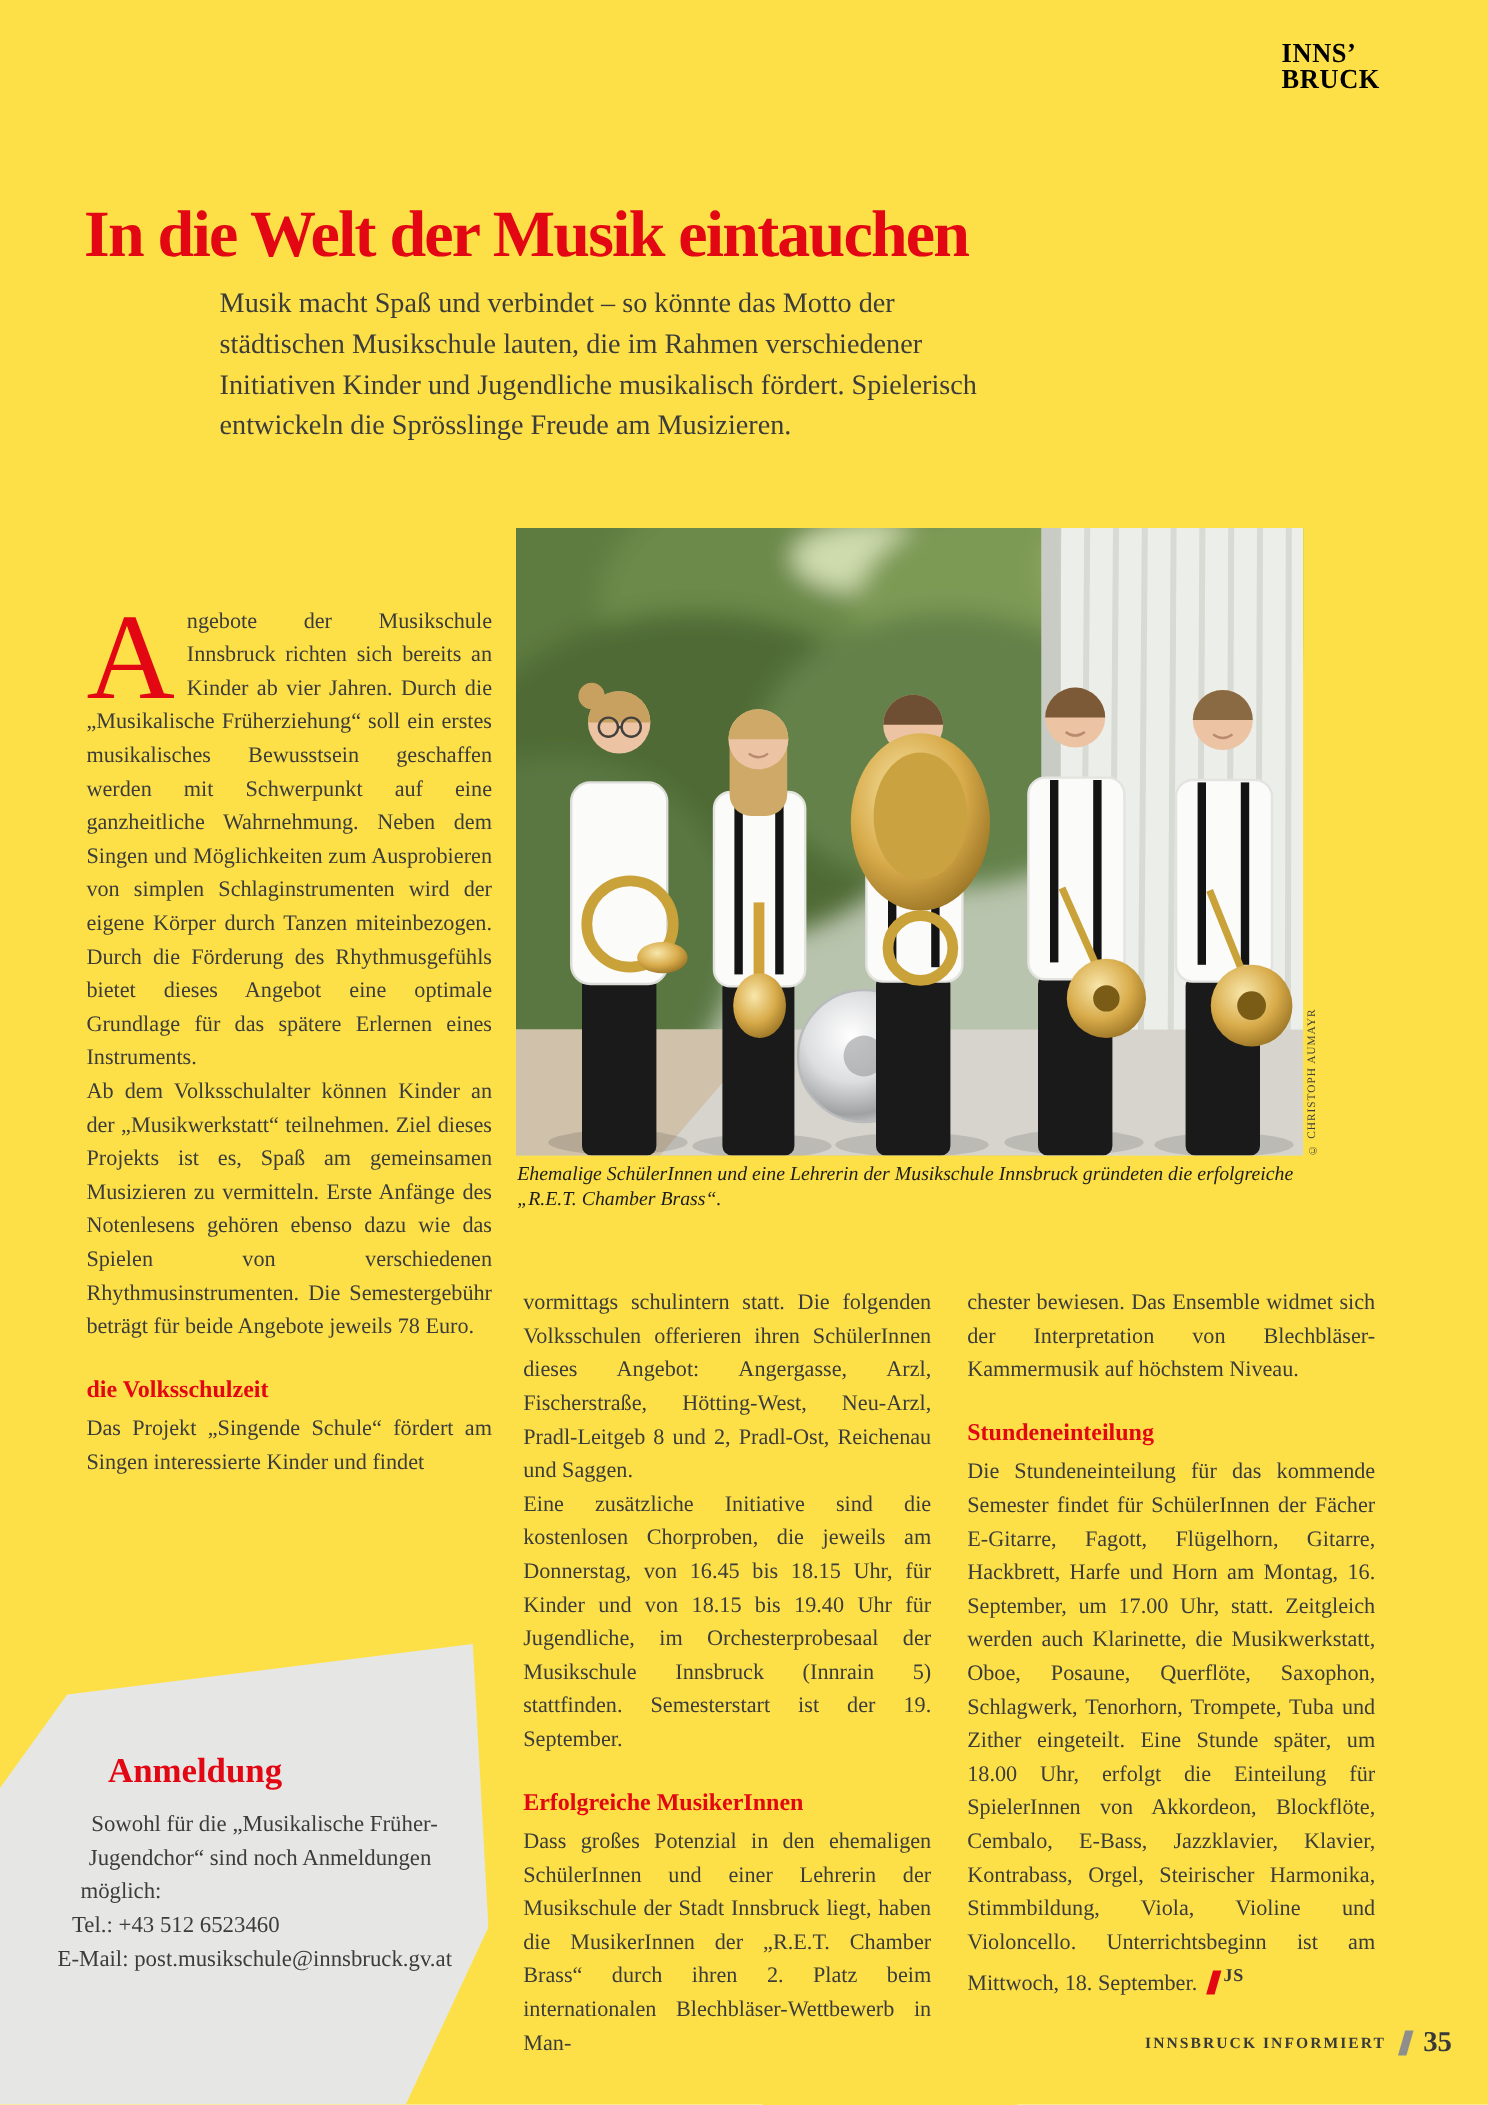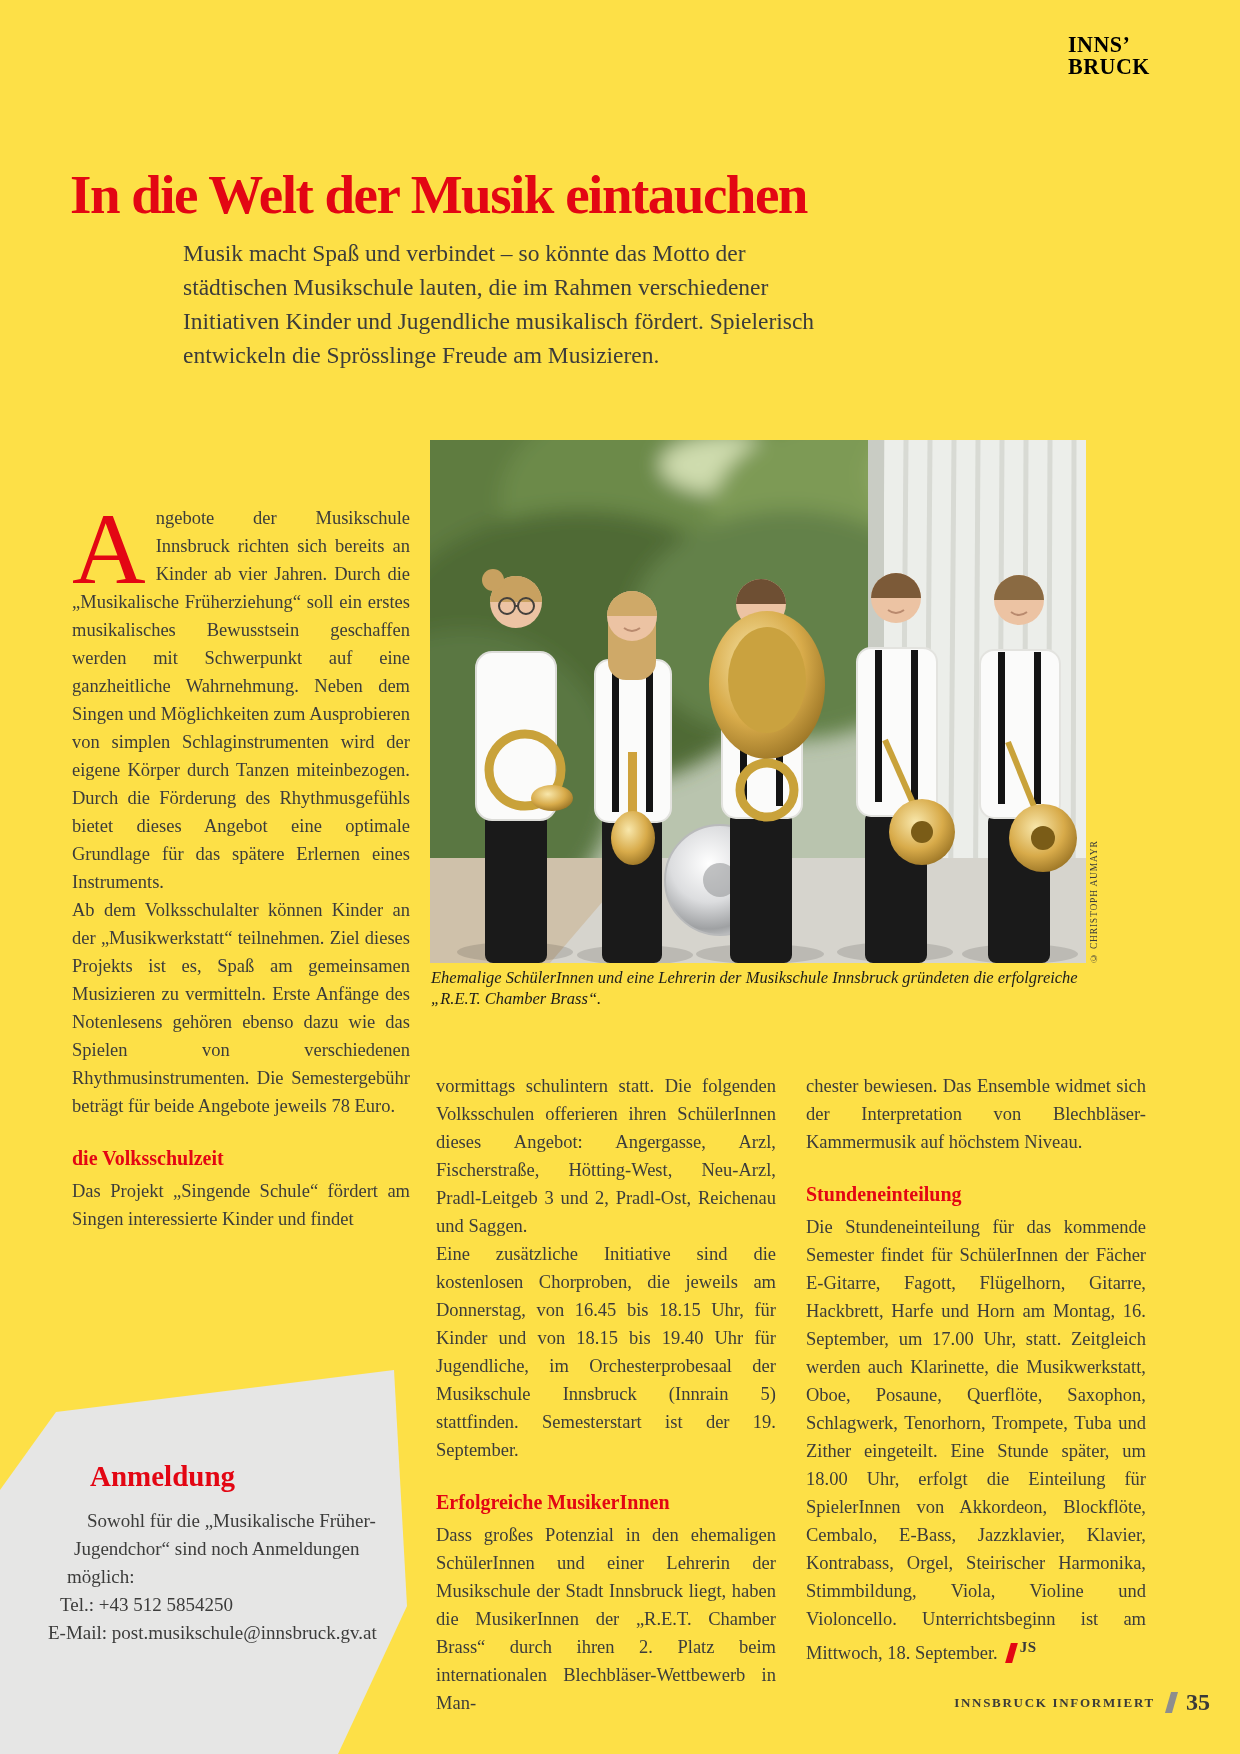--- a/index.html
+++ b/index.html
@@ -35,21 +35,21 @@
   .credit { position:absolute; left:1089px; top:770px; height:193px; writing-mode:vertical-rl;
             transform:rotate(180deg); font-size:9.5px; letter-spacing:0.8px; color:#3c3c3b; }
 
   
   .anmeldung-box { position:absolute; left:0; top:1358px; width:412px; height:396px;
                    background:#e6e6e5;
                    clip-path:polygon(56px 54px, 394px 12px, 407px 248px, 338px 396px, 0px 396px, 0px 132px); }
   .anmeldung-inner { position:absolute; left:60px; top:102px; width:336px; }
   .anmeldung-title { color:#e30613; font-weight:700; font-size:29px; margin:0 0 14px 30px; }
   .anmeldung-line { font-size:19px; line-height:28px; color:#3c3c3b; white-space:nowrap; }
-  .al0 { margin-left:27px; } .al1 { margin-left:22px; } .al2 { margin-left:14px; }
+  .al0 { margin-left:16px; } .al1 { margin-left:22px; } .al2 { margin-left:14px; }
   .al3 { margin-left:7px;  } .al4 { margin-left:0px;  } .al5 { margin-left:-12px; }
 
   
   .sign-slash { display:inline-block; width:7px; height:20px; background:#e30613;
                 transform:skewX(-16deg); margin:0 5px -4px 10px; }
   .signoff { font-size:15px; font-weight:700; letter-spacing:0.5px; color:#3a3a39;
              vertical-align:7px; }
   .footer { position:absolute; top:1689px; right:30px; display:flex; align-items:center; }
   .footer-mag { font-size:13px; font-weight:700; letter-spacing:1.7px; color:#3a3a39; }
   .footer-slash { width:7px; height:21px; background:#8e8e8d; transform:skewX(-16deg);
@@ -200,39 +200,39 @@
         <line x1="578" y1="302" x2="607" y2="374" stroke="#c9a23a" stroke-width="6"></line>
         <circle cx="613" cy="398" r="34" fill="url(#gGold)"></circle>
         <circle cx="613" cy="398" r="12" fill="#7a5c17"></circle>
       </g>
     </svg>
   </div>
   <div class="caption">Ehemalige SchülerInnen und eine Lehrerin der Musikschule Innsbruck gründeten die erfolgreiche „R.E.T. Chamber Brass“.</div>
   <div class="credit">© CHRISTOPH AUMAYR</div>
 
   <div class="col col2">
-    <p>vormittags schulintern statt. Die folgenden Volksschulen offerieren ihren SchülerInnen dieses Angebot: Angergasse, Arzl, Fischerstraße, Hötting-West, Neu-Arzl, Pradl-Leitgeb 3 und 2, Pradl-Ost, Reichenau und Saggen.</p>
+    <p>vormittags schulintern statt. Die folgenden Volksschulen offerieren ihren SchülerInnen dieses Angebot: Angergasse, Arzl, Fischerstraße, Hötting-West, Neu-Arzl, Pradl-Leitgeb 8 und 2, Pradl-Ost, Reichenau und Saggen.</p>
     <p>Eine zusätzliche Initiative sind die kostenlosen Chorproben, die jeweils am Donnerstag, von 16.45 bis 18.15 Uhr, für Kinder und von 18.15 bis 19.40 Uhr für Jugendliche, im Orchesterprobesaal der Musikschule Innsbruck (Innrain 5) stattfinden. Semesterstart ist der 19. September.</p>
     <div class="subhead">Erfolgreiche MusikerInnen</div>
     <p>Dass großes Potenzial in den ehemaligen SchülerInnen und einer Lehrerin der Musikschule der Stadt Innsbruck liegt, haben die MusikerInnen der „R.E.T. Chamber Brass“ durch ihren 2. Platz beim internationalen Blechbläser-Wettbewerb in Man-</p>
   </div>
 
   <div class="col col3">
     <p>chester bewiesen. Das Ensemble widmet sich der Interpretation von Blechbläser-Kammermusik auf höchstem Niveau.</p>
     <div class="subhead">Stundeneinteilung</div>
     <p><span>Die Stundeneinteilung für das kommende Semester findet für SchülerInnen der Fächer E-Gitarre, Fagott, Flügelhorn, Gitarre, Hackbrett, Harfe und Horn am Montag, 16. September, um 17.00 Uhr, statt. Zeitgleich werden auch Klarinette, die Musikwerkstatt, Oboe, Posaune, Querflöte, Saxophon, Schlagwerk, Tenorhorn, Trompete, Tuba und Zither eingeteilt. Eine Stunde später, um 18.00 Uhr, erfolgt die Einteilung für SpielerInnen von Akkordeon, Blockflöte, Cembalo, E-Bass, Jazzklavier, Klavier, Kontrabass, Orgel, Steirischer Harmonika, Stimmbildung, Viola, Violine und Violoncello. Unterrichtsbeginn ist am Mittwoch, 18. September.</span><span class="sign-slash"></span><span class="signoff">JS</span></p>
   </div>
 
   <div class="anmeldung-box">
     <div class="anmeldung-inner">
       <div class="anmeldung-title">Anmeldung</div>
       <div class="anmeldung-line al0">Sowohl für die „Musikalische Früher-</div>
       <div class="anmeldung-line al2">Jugendchor“ sind noch Anmeldungen</div>
       <div class="anmeldung-line al3">möglich:</div>
-      <div class="anmeldung-line al4">Tel.: +43 512 5854250</div>
+      <div class="anmeldung-line al4">Tel.: +43 512 6523460</div>
       <div class="anmeldung-line al5">E-Mail: post.musikschule@innsbruck.gv.at</div>
     </div>
   </div>
 
   <div class="footer">
     <span class="footer-mag">INNSBRUCK INFORMIERT</span>
     <span class="footer-slash"></span>
     <span class="footer-num">35</span>
   </div>
 

